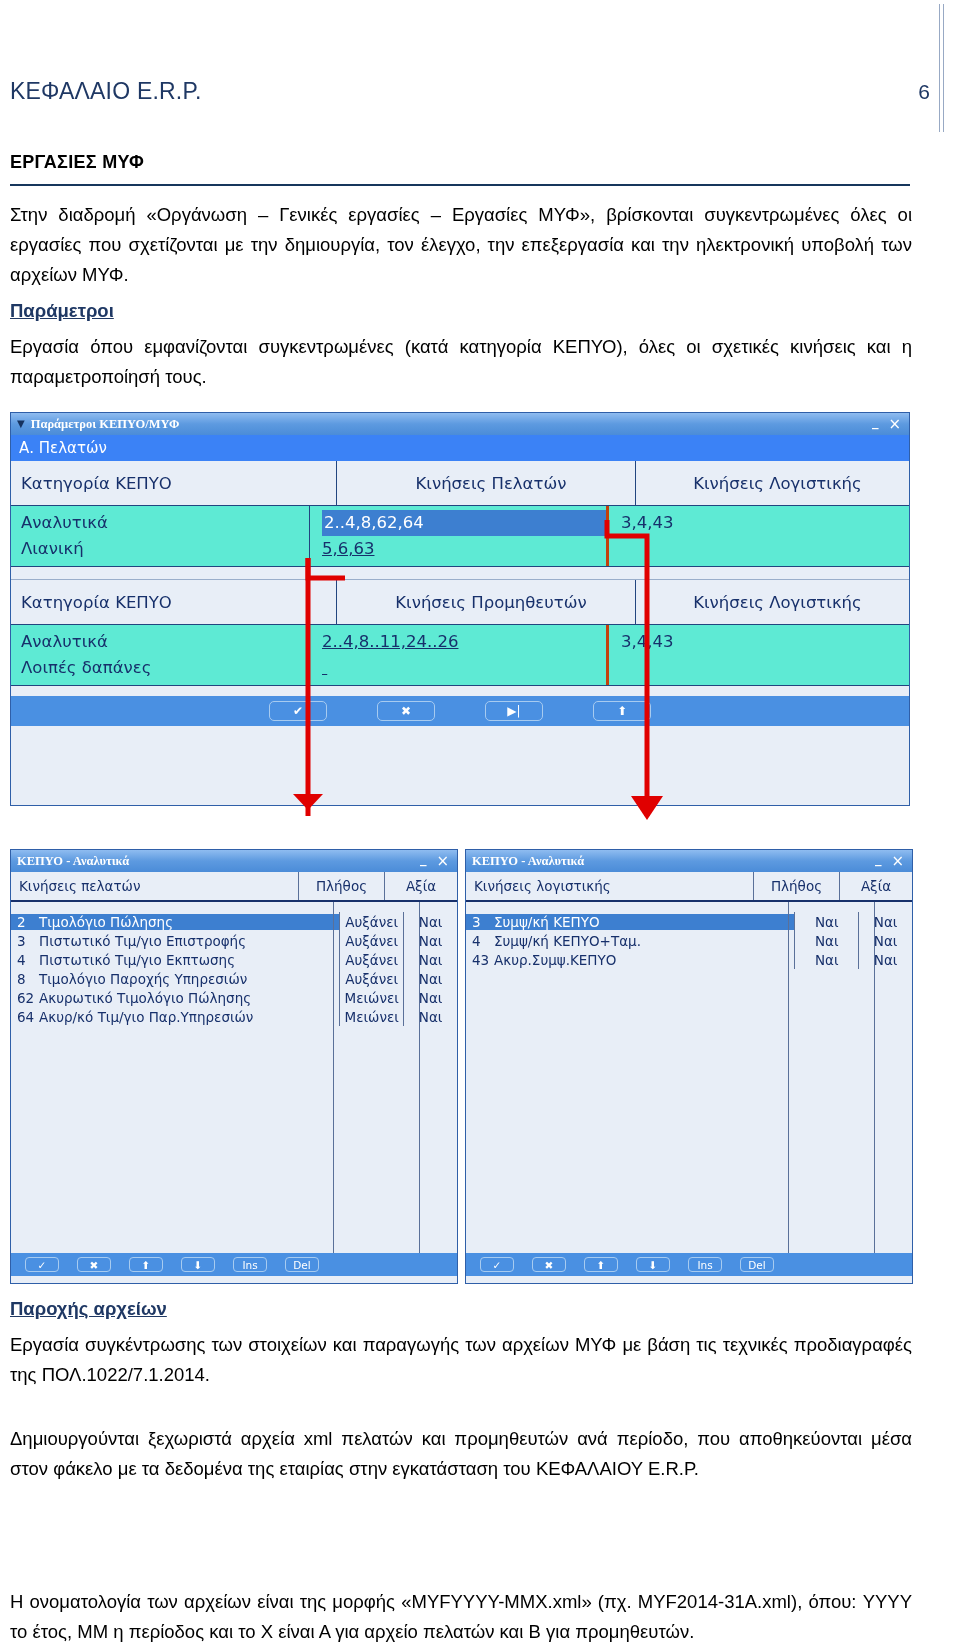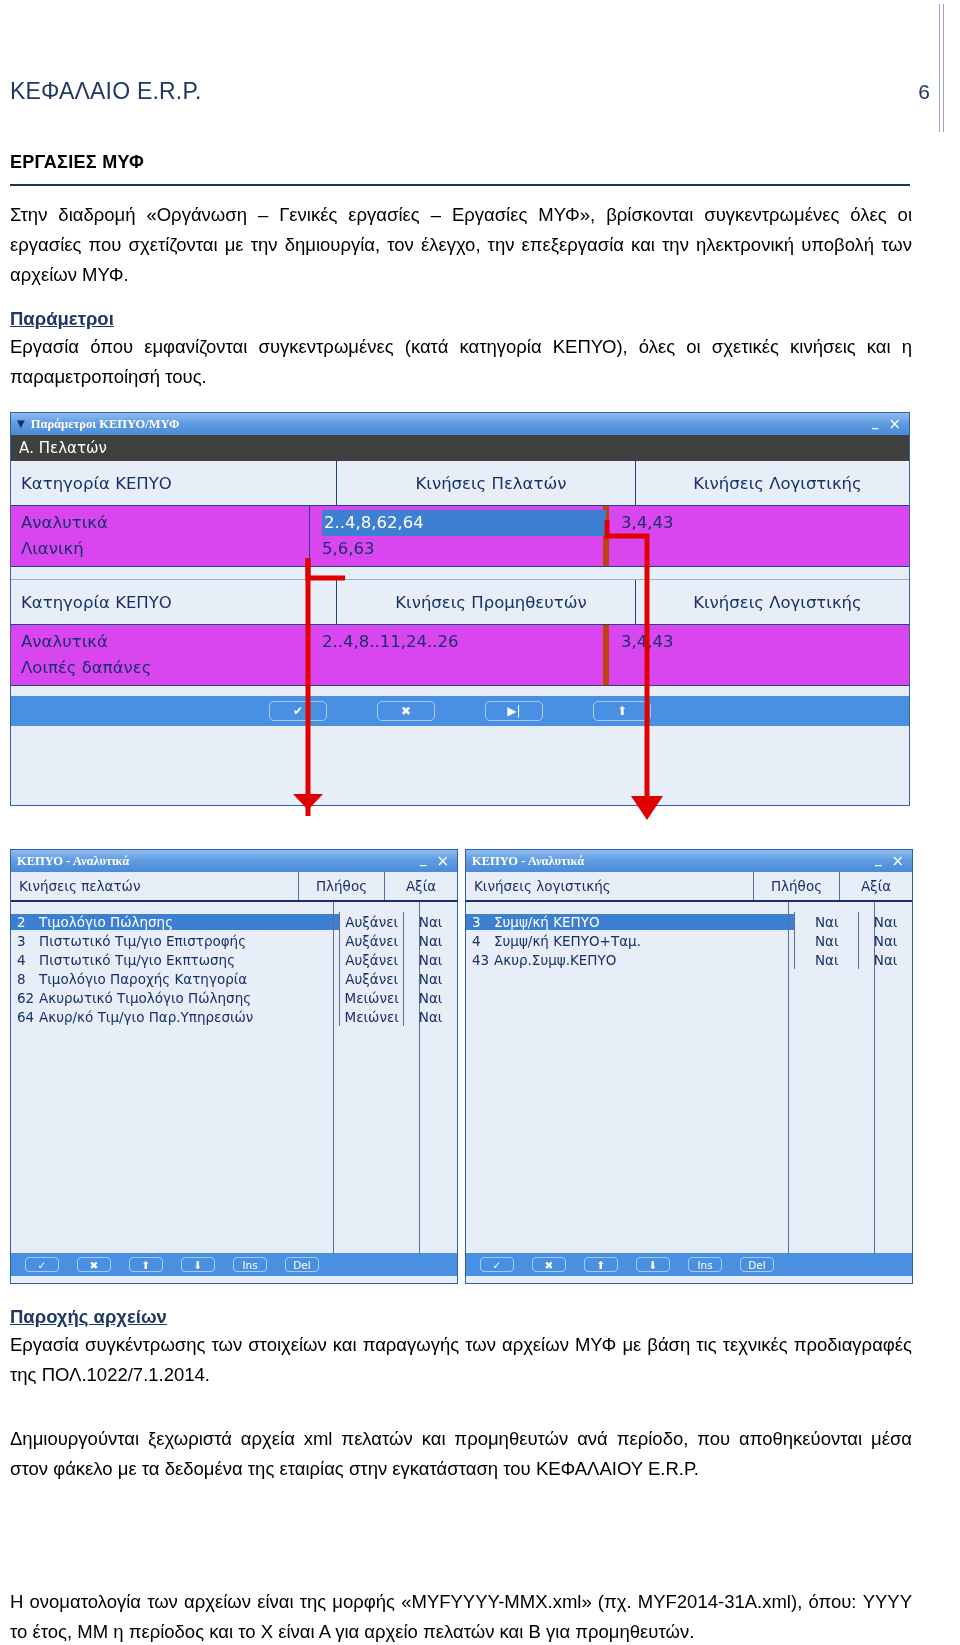--- a/index.html
+++ b/index.html
@@ -77,21 +77,20 @@
     text-align: justify;
     color: #000;
   }
   .sub-heading {
     position: absolute;
     left: 10px;
     font-size: 18.5px;
     font-weight: bold;
     color: #1f3864;
     text-decoration: underline;
-    margin-top: 8px;
   }
 
   
   .win {
     position: absolute;
     background: #e8eef7;
     border: 1px solid #2f5fa8;
     box-sizing: border-box;
     font-family: "DejaVu Sans", sans-serif;
     color: #17306b;
@@ -133,21 +132,21 @@
   .win-ctrl.min { font-weight: bold; font-size: 13px; position: relative; top: -3px; }
 
   
   #params-window {
     left: 10px;
     top: 412px;
     width: 900px;
     height: 394px;
   }
   .band {
-    background: #404040;
+    background: #3b82f6;
     color: #ffffff;
     font-size: 15px;
     height: 26px;
     display: flex;
     align-items: center;
     padding-left: 8px;
     box-sizing: border-box;
     font-family: "DejaVu Sans", sans-serif;
   }
   .colhead-row {
@@ -164,33 +163,33 @@
     padding-left: 10px;
     color: #17306b;
     font-family: "DejaVu Sans", sans-serif;
   }
   .colhead.c1 { width: 326px; border-right: 1px solid #22457f; }
   .colhead.c2 { width: 299px; border-right: 1px solid #22457f; justify-content: center; }
   .colhead.c3 { flex: 1; justify-content: center; }
 
   .data-row {
     display: flex;
-    background: #d946ef;
+    background: #5eead4;
     border-bottom: 1px solid #22457f;
   }
   .data-cell {
     box-sizing: border-box;
     padding: 4px 0 4px 10px;
     font-size: 16.5px;
     line-height: 26px;
     font-family: "DejaVu Sans", sans-serif;
     color: #17306b;
   }
   .data-cell.c1 { width: 299px; border-right: 1px solid #22457f; }
-  .data-cell.c2 { width: 299px; border-right: 6px solid #c2410c; padding-left: 12px; }
+  .data-cell.c2 { width: 299px; border-right: 3px solid #c2410c; padding-left: 12px; text-decoration: underline; }
   .data-cell.c3 { flex: 1; padding-left: 12px; }
   .sel-highlight {
     background: #3d7fd0;
     color: #ffffff;
     display: inline-block;
     padding: 0 2px;
     min-width: 280px;
   }
   .spacer-row { height: 12px; background: #e8eef7; border-bottom: 1px solid #9aaecb; }
 
@@ -406,21 +405,21 @@
       <div class="sel-wrap">
         <div class="lc num">4</div>
         <div class="lc label">Πιστωτικό Τιμ/γιο Εκπτωσης</div>
       </div>
       <div class="lc count">Αυξάνει</div>
       <div class="lc value">Ναι</div>
     </div>
     <div class="lrow">
       <div class="sel-wrap">
         <div class="lc num">8</div>
-        <div class="lc label">Τιμολόγιο Παροχής Κατηγορία</div>
+        <div class="lc label">Τιμολόγιο Παροχής Υπηρεσιών</div>
       </div>
       <div class="lc count">Αυξάνει</div>
       <div class="lc value">Ναι</div>
     </div>
     <div class="lrow">
       <div class="sel-wrap">
         <div class="lc num">62</div>
         <div class="lc label">Ακυρωτικό Τιμολόγιο Πώλησης</div>
       </div>
       <div class="lc count">Μειώνει</div>

